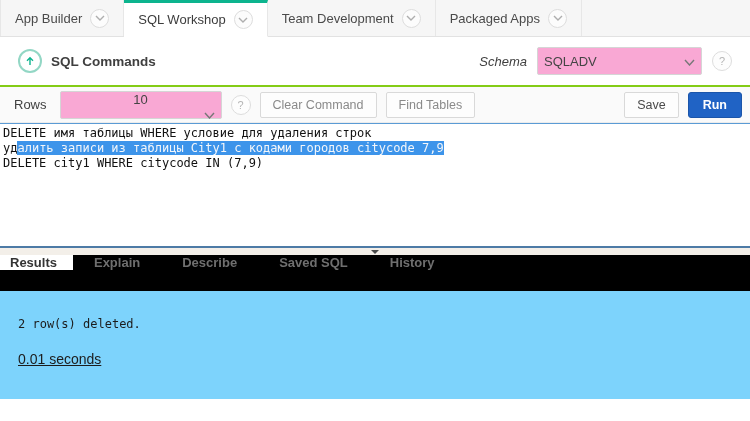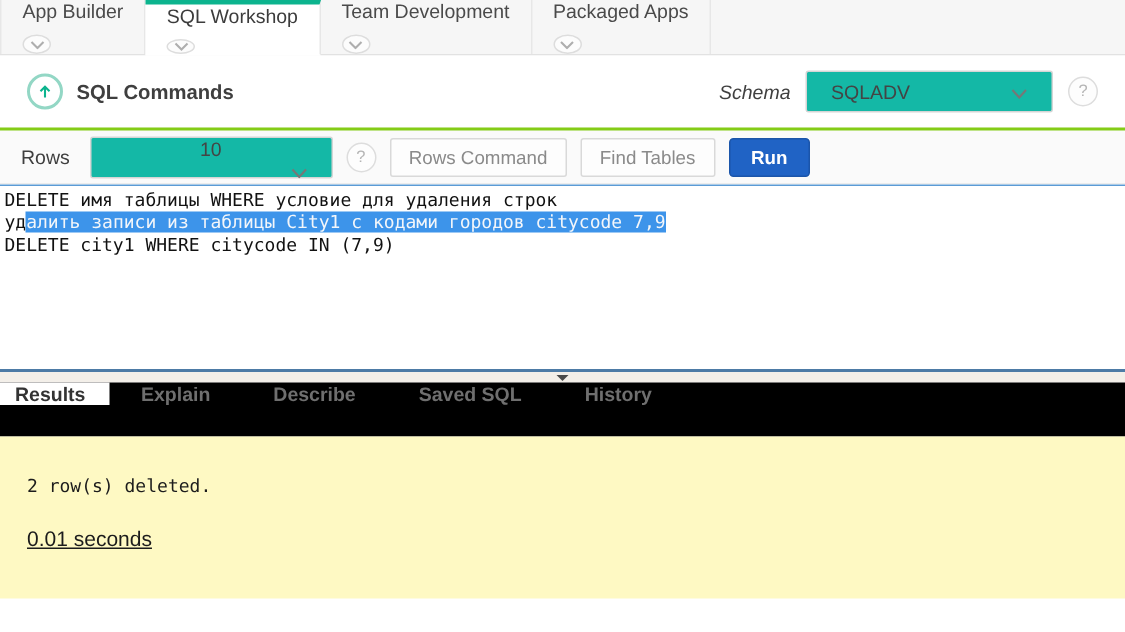--- a/index.html
+++ b/index.html
@@ -2,38 +2,38 @@
 <html><head>
 <meta charset="utf-8">
 <style>
   * { margin:0; padding:0; box-sizing:border-box; }
   html,body { width:750px; height:421px; overflow:hidden; background:#fff;
               font-family:"Liberation Sans", sans-serif; }
 
   
   .tabbar { height:37px; background:#f6f6f6; border-bottom:1px solid #e2e2e2;
             display:flex; align-items:stretch; }
-  .tab { display:flex; gap:8px; padding:0 14px;
+  .tab { display:flex; align-items:center; gap:8px; padding:0 14px;
          font-size:13px; color:#4a4a4a; border-right:1px solid #e7e7e7;
-         cursor:pointer; position:relative;flex-direction:column; }
+         cursor:pointer; position:relative; }
   .tab:first-child { border-left:1px solid #e7e7e7; }
   .tab.active { background:#fff; border-top:3px solid #0cb48e;
                 margin-bottom:-1px; border-bottom:1px solid #fff; color:#3c3c3c; }
   .chev-circle { width:19px; height:19px; border:1px solid #ddd; border-radius:50%;
                  background:#fcfcfc; display:flex; align-items:center; justify-content:center; }
 
   
   .header { height:48px; background:#fff; display:flex; align-items:center; padding:0 18px; }
   .uparrow-circle { width:24px; height:24px; border:2px solid #93d7c5; border-radius:50%;
                     display:flex; align-items:center; justify-content:center; margin-right:9px; }
   .page-title { font-size:13.5px; font-weight:bold; color:#3f3f3f; }
   .header-right { margin-left:auto; display:flex; align-items:center; gap:10px; }
   .schema-label { font-size:13px; color:#3f3f3f;font-style:italic; }
-  .selectbox { height:28px; background:#14b8a6; border:1px solid #d5d5d5; border-radius:2px;
-               display:flex; align-items:center; padding:0 16px; font-size:13px; color:#444; }
+  .selectbox { height:28px; background:#f9a8d4; border:1px solid #d5d5d5; border-radius:2px;
+               display:flex; align-items:center; padding:0 6px; font-size:13px; color:#444; }
   .selectbox .sel-chev { margin-left:auto; }
   .schema-select { width:165px; }
   .help-circle { width:20px; height:20px; border:1px solid #ddd; border-radius:50%;
                  display:flex; align-items:center; justify-content:center;
                  font-size:11px; color:#b5b5b5; background:#fdfdfd; }
 
   
   .toolbar { height:38px; background:#fafafa; border-top:2px solid #84cc16;
              border-bottom:1px solid #ececec; display:flex; align-items:center;
              padding:0 8px 0 14px; gap:9px; }
@@ -58,21 +58,21 @@
   .splitter-grip { width:0; height:0; border-left:4px solid transparent;
                    border-right:4px solid transparent; border-top:4px solid #4a4a4a; }
 
   
   .rtabs { height:36px; background:#000000; display:flex; align-items:flex-start; }
   .rtab { display:flex; align-items:center; padding:0 21px; font-size:13px;
           font-weight:bold; color:#6f6f6f; cursor:pointer; }
   .rtab.active { background:#fff; color:#333; padding:0 16px 0 10px; }
 
   
-  .rcontent { height:108px; background:#fef9c3; padding:26px 0 0 18px; }
+  .rcontent { height:108px; background:#7dd3fc; padding:26px 0 0 18px; }
   .result-msg { font-family:"DejaVu Sans Mono", monospace; font-size:12px; color:#1c1c1c; }
   .result-time { margin-top:20px; font-size:14px; color:#1c1c1c;text-decoration:underline; }
 </style>
 </head>
 <body>
 
 <div class="tabbar">
   <div class="tab">
     <span>App Builder</span>
     <span class="chev-circle">
@@ -132,22 +132,23 @@
   <span class="rows-label">Rows</span>
   <div class="selectbox rows-select">
     <span>10</span>
     <span class="sel-chev">
       <svg width="11" height="7" viewBox="0 0 11 7">
           <polyline points="1,1 5.5,6 10,1" fill="none" stroke="#777" stroke-width="1.4"></polyline>
         </svg>
     </span>
   </div>
   <span class="help-circle">?</span>
-  <button class="btn">Rows Command</button>
+  <button class="btn">Clear Command</button>
   <button class="btn">Find Tables</button>
+  <button class="btn btn-save">Save</button>
   <button class="btn btn-run">Run</button>
 </div>
 
 <div class="editor"><div>DELETE имя таблицы WHERE условие для удаления строк</div><div><span>уд</span><span class="sel">алить записи из таблицы City1 с кодами городов citycode 7,9</span></div><div>DELETE city1 WHERE citycode IN (7,9)</div></div>
 
 <div class="splitter">
   <span class="splitter-grip"></span>
 </div>
 
 <div class="rtabs">

